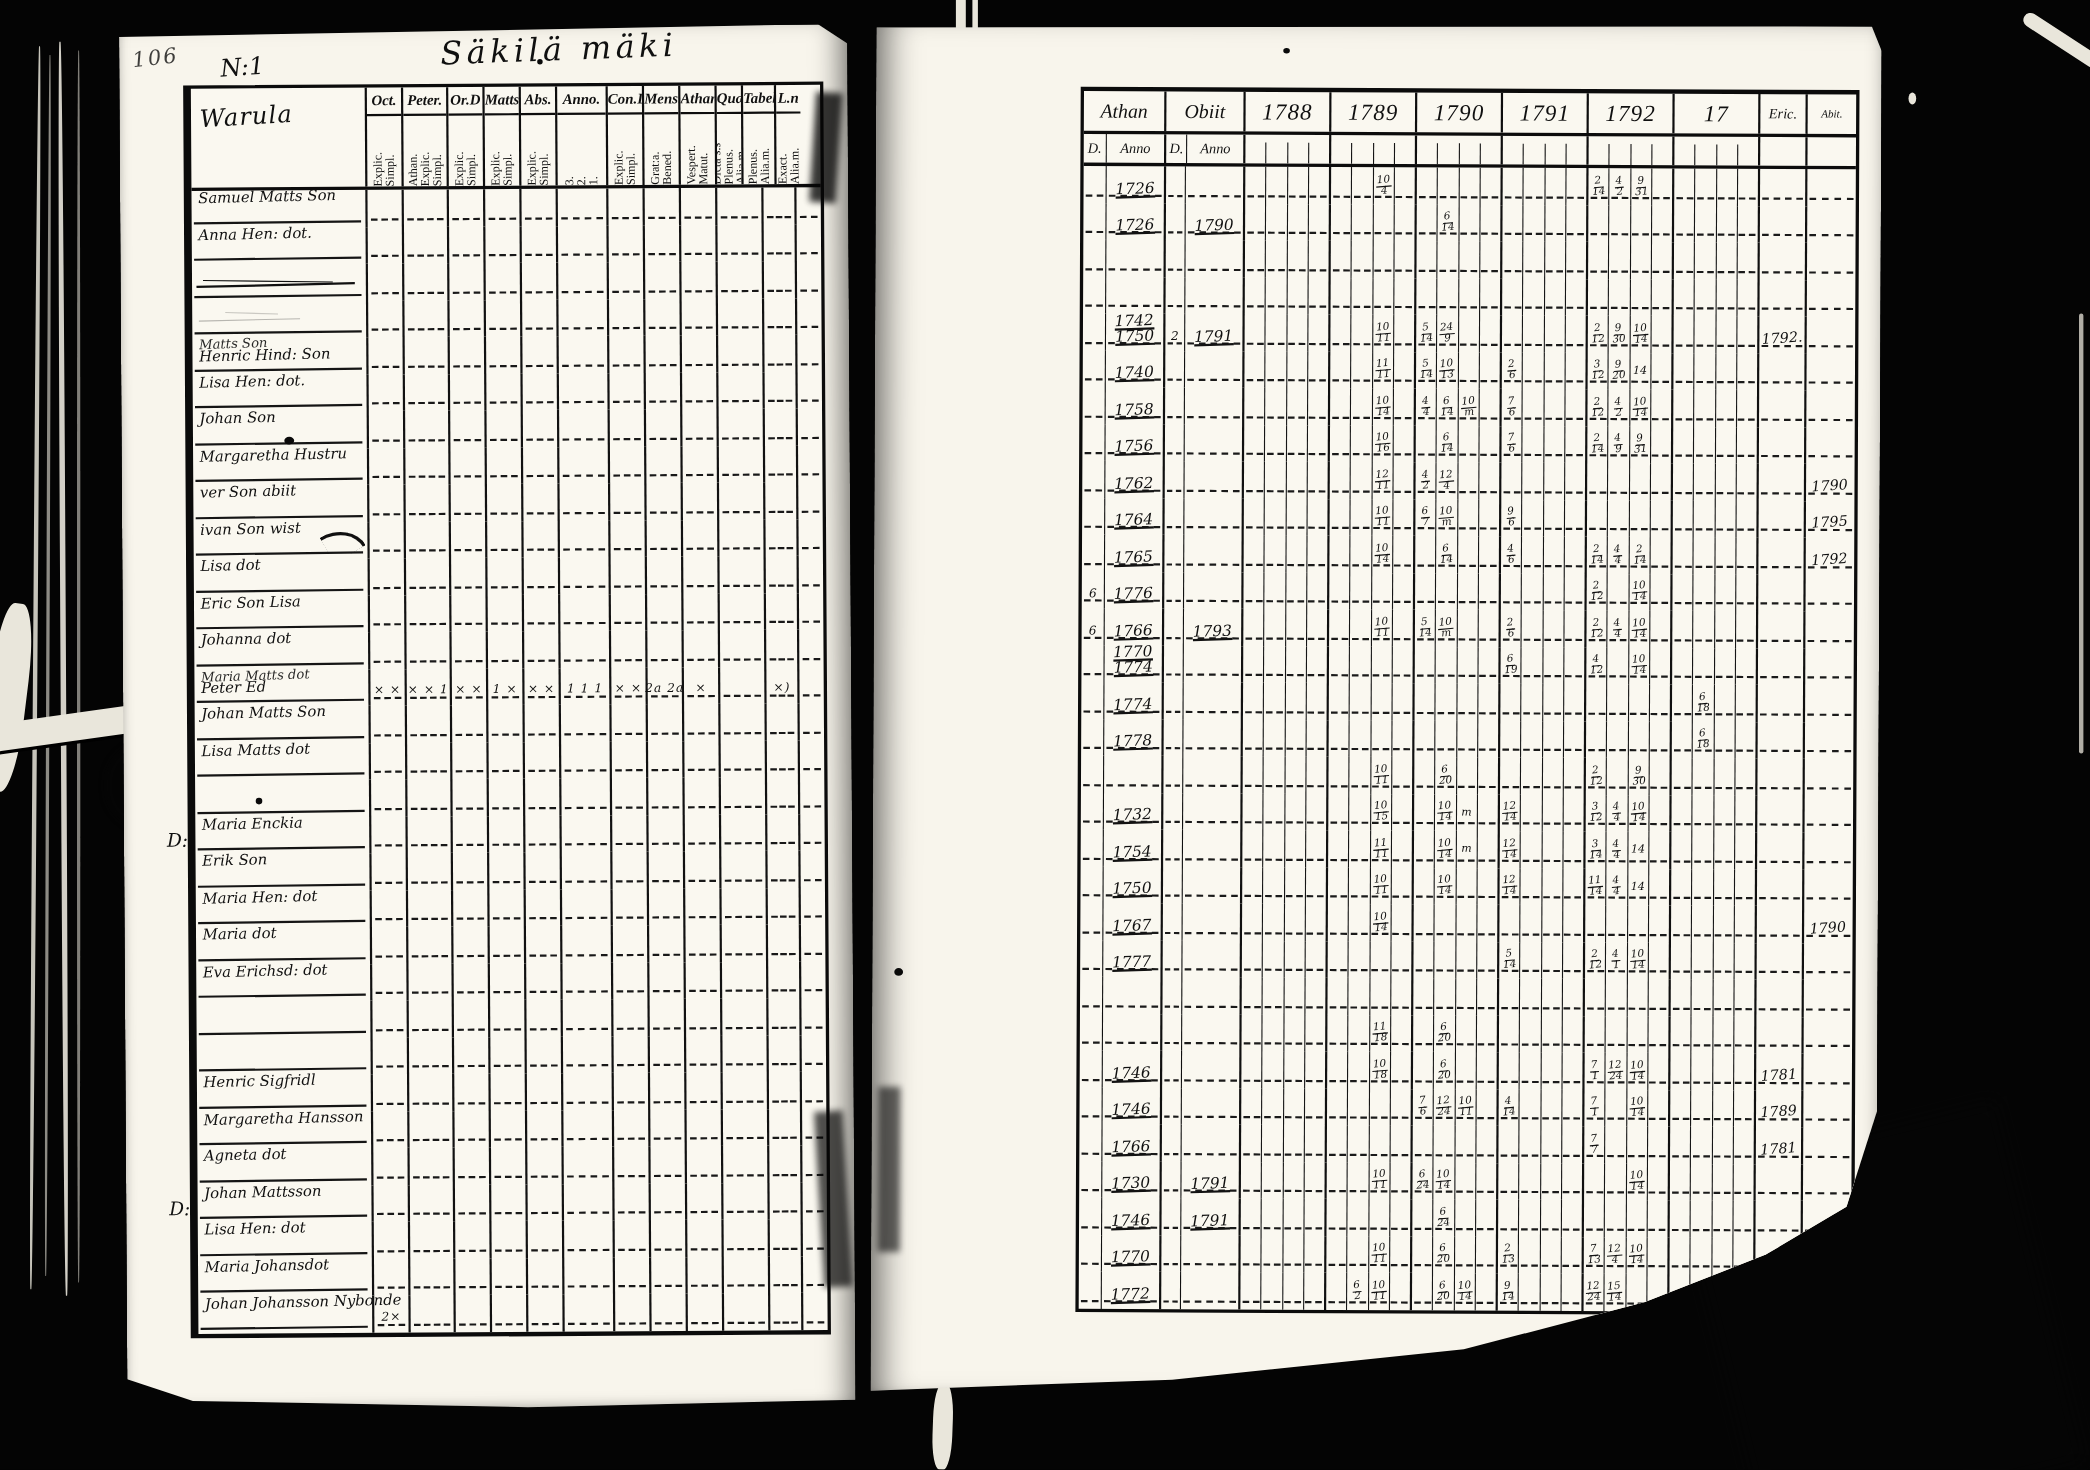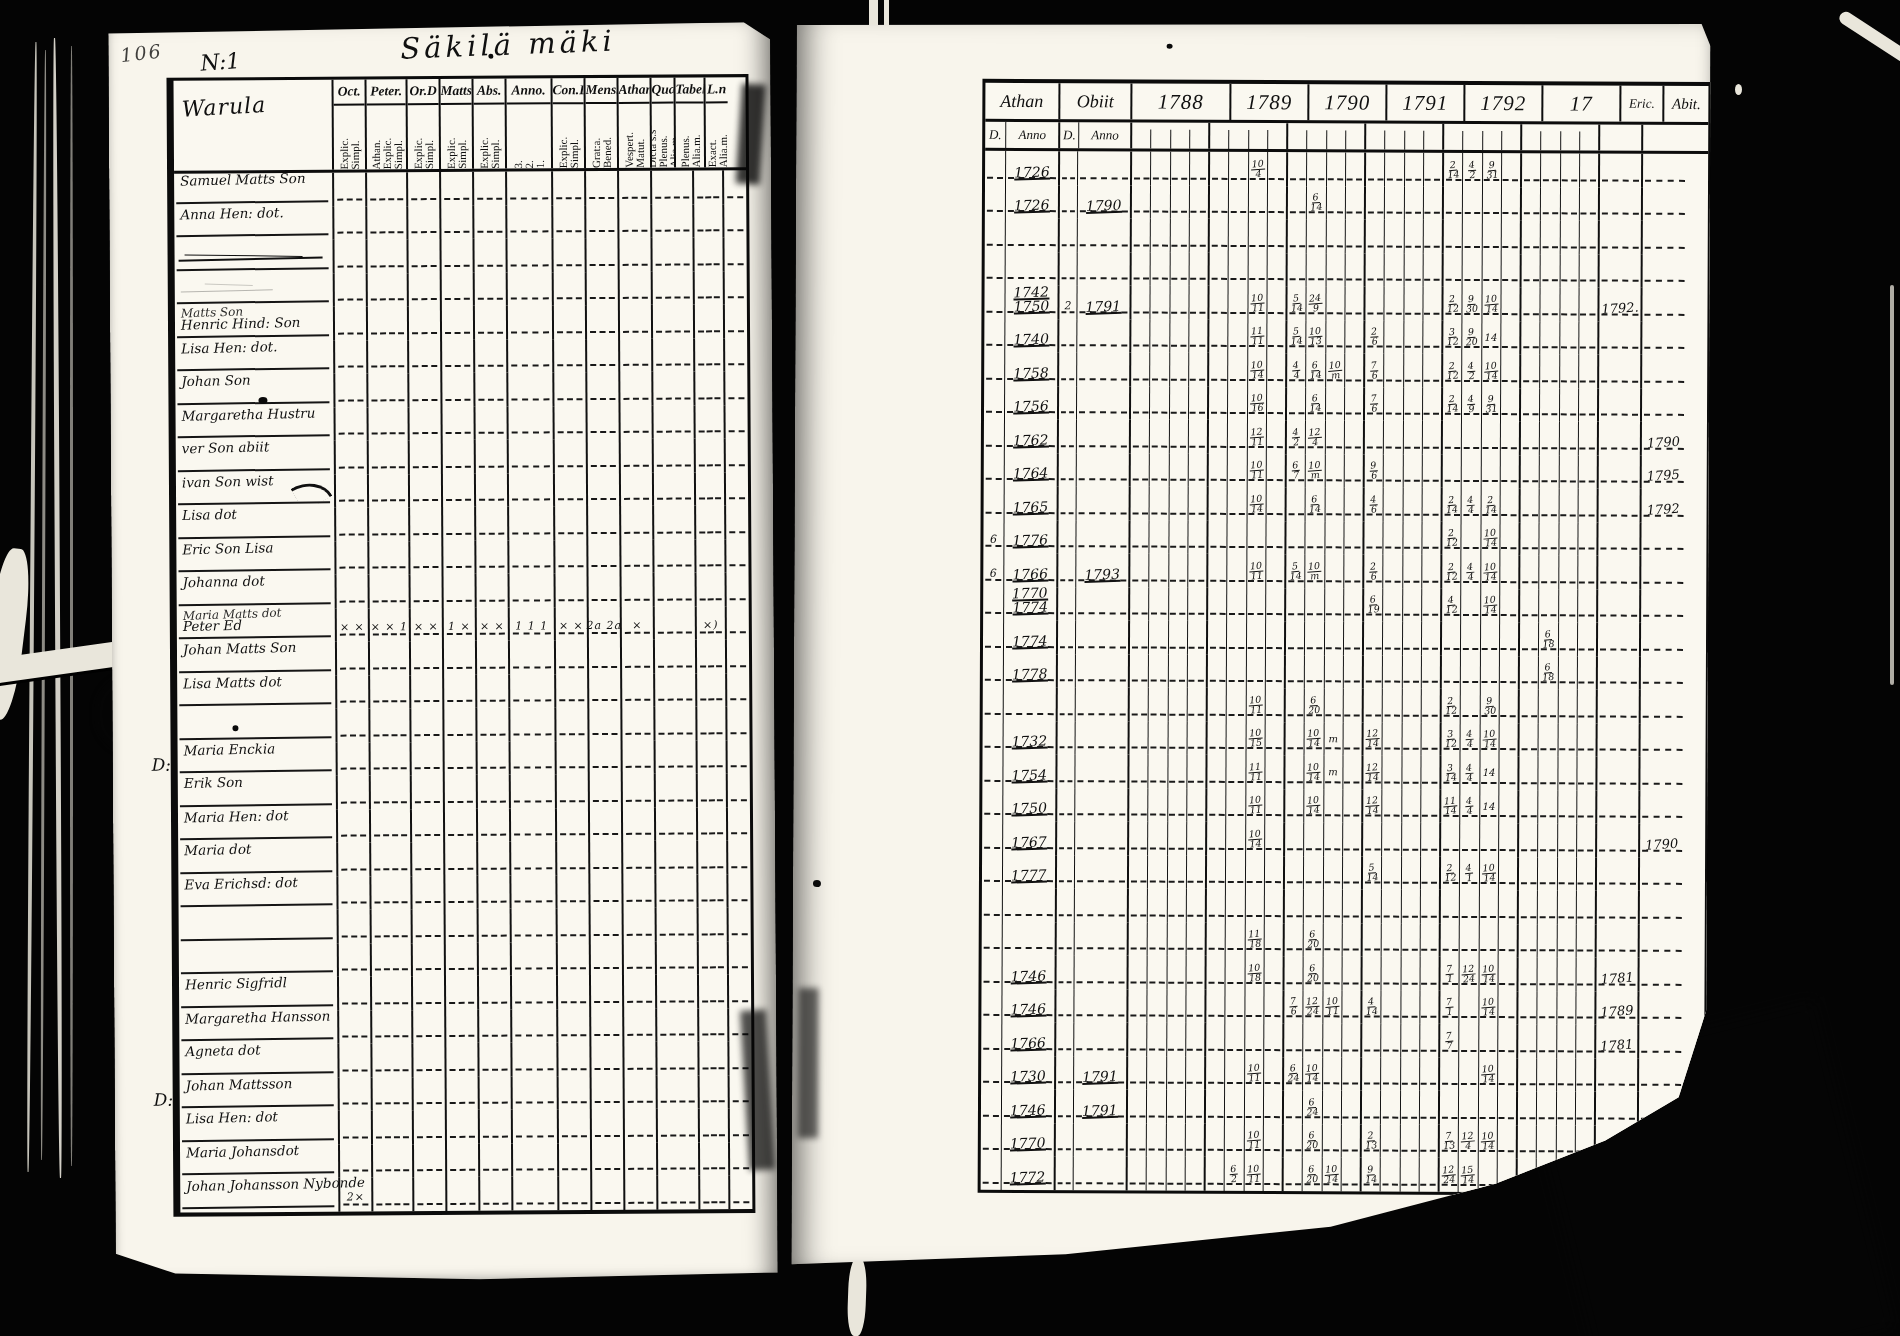--- a/index.html
+++ b/index.html
@@ -1535,28 +1535,28 @@
   <div class="deco speck" style="left:148px;top:372px;width:9px;height:7px"></div>
   <div class="deco speck" style="left:120px;top:700px;width:6px;height:6px"></div>
   <div class="deco speck" style="left:380px;top:30px;width:5px;height:5px"></div>
 </div>
 
 <div class="page" id="right-page">
   <div id="rtable">
       <div class="rhead1">
     <div class="rh1" style="width:73px;border-left:none">Athan</div>
     <div class="rh1" style="width:72px">Obiit</div>
-        <div class="rh1 year" style="width:99px">1788</div>
+        <div class="rh1 year" style="width:78px">1788</div>
         <div class="rh1 year" style="width:78px">1789</div>
         <div class="rh1 year" style="width:78px">1790</div>
         <div class="rh1 year" style="width:78px">1791</div>
         <div class="rh1 year" style="width:78px">1792</div>
         <div class="rh1 year" style="width:78px">17</div>
         <div class="rh1" style="width:43px;font-size:13px">Eric.</div>
-        <div class="rh1" style="width:46px;font-size:15px">Abit.</div>
+        <div class="rh1" style="width:46px;font-size:10px">Abit.</div>
       </div>
       <div class="rhead2">
     <div class="rh2" style="width:73px;border-left:none">
       <span class="dsub" style="width:20px">D.</span>
       <span class="dsub" style="width:53px">Anno</span>
         </div>
     <div class="rh2" style="width:72px">
       <span class="dsub" style="width:19px">D.</span>
       <span class="dsub" style="width:53px">Anno</span>
         </div>

